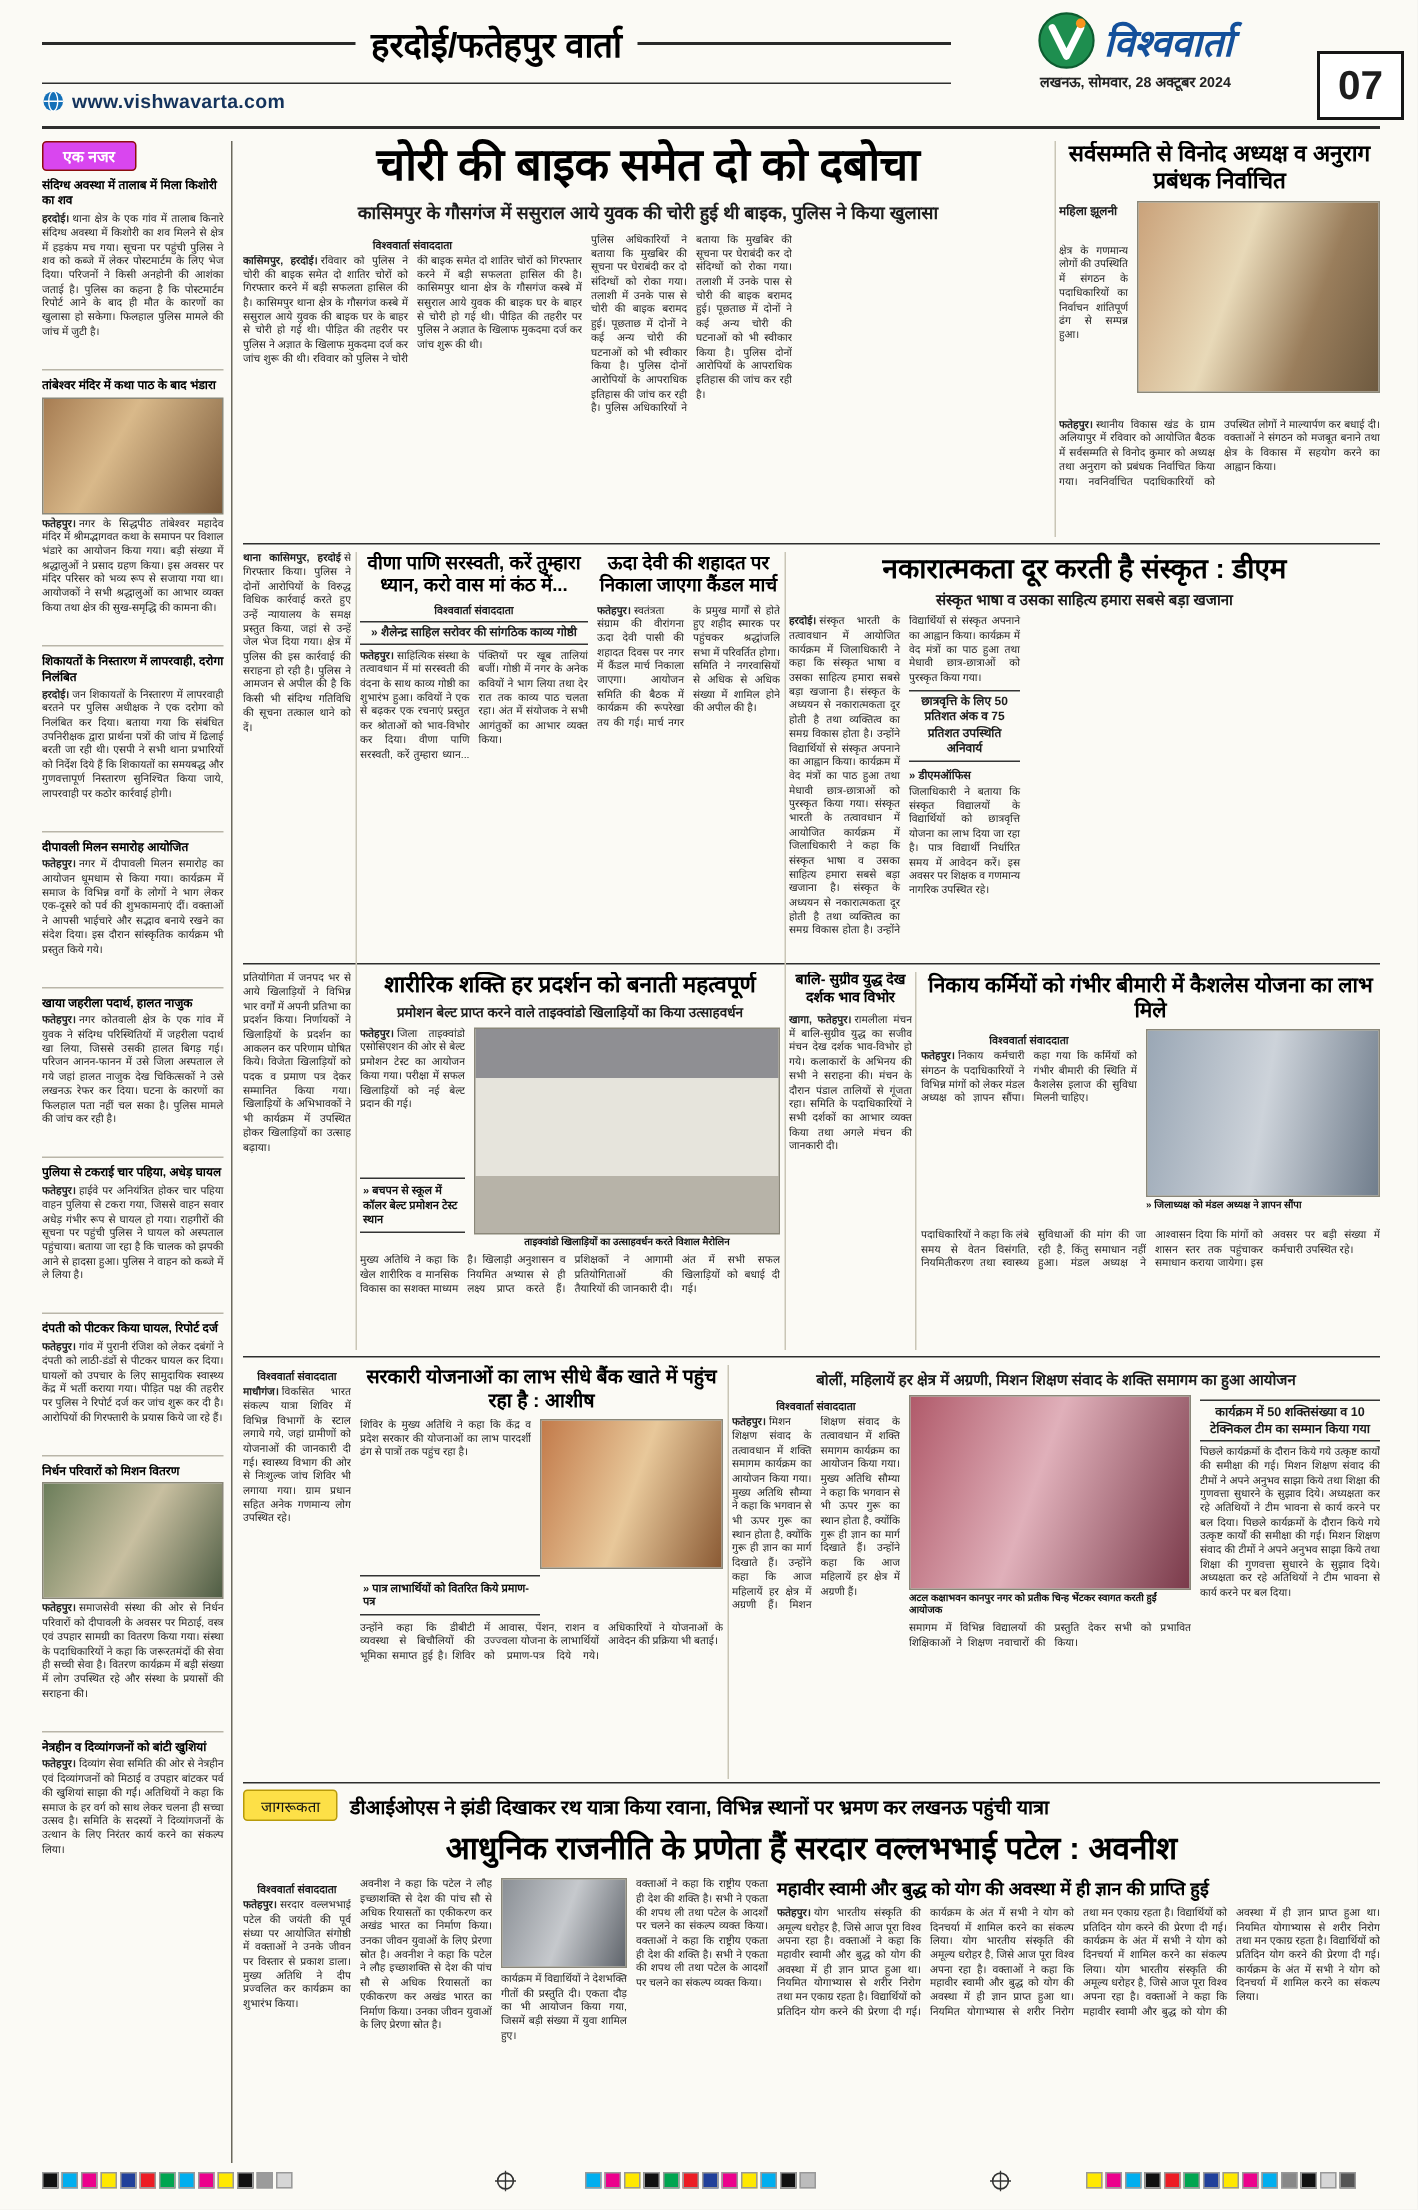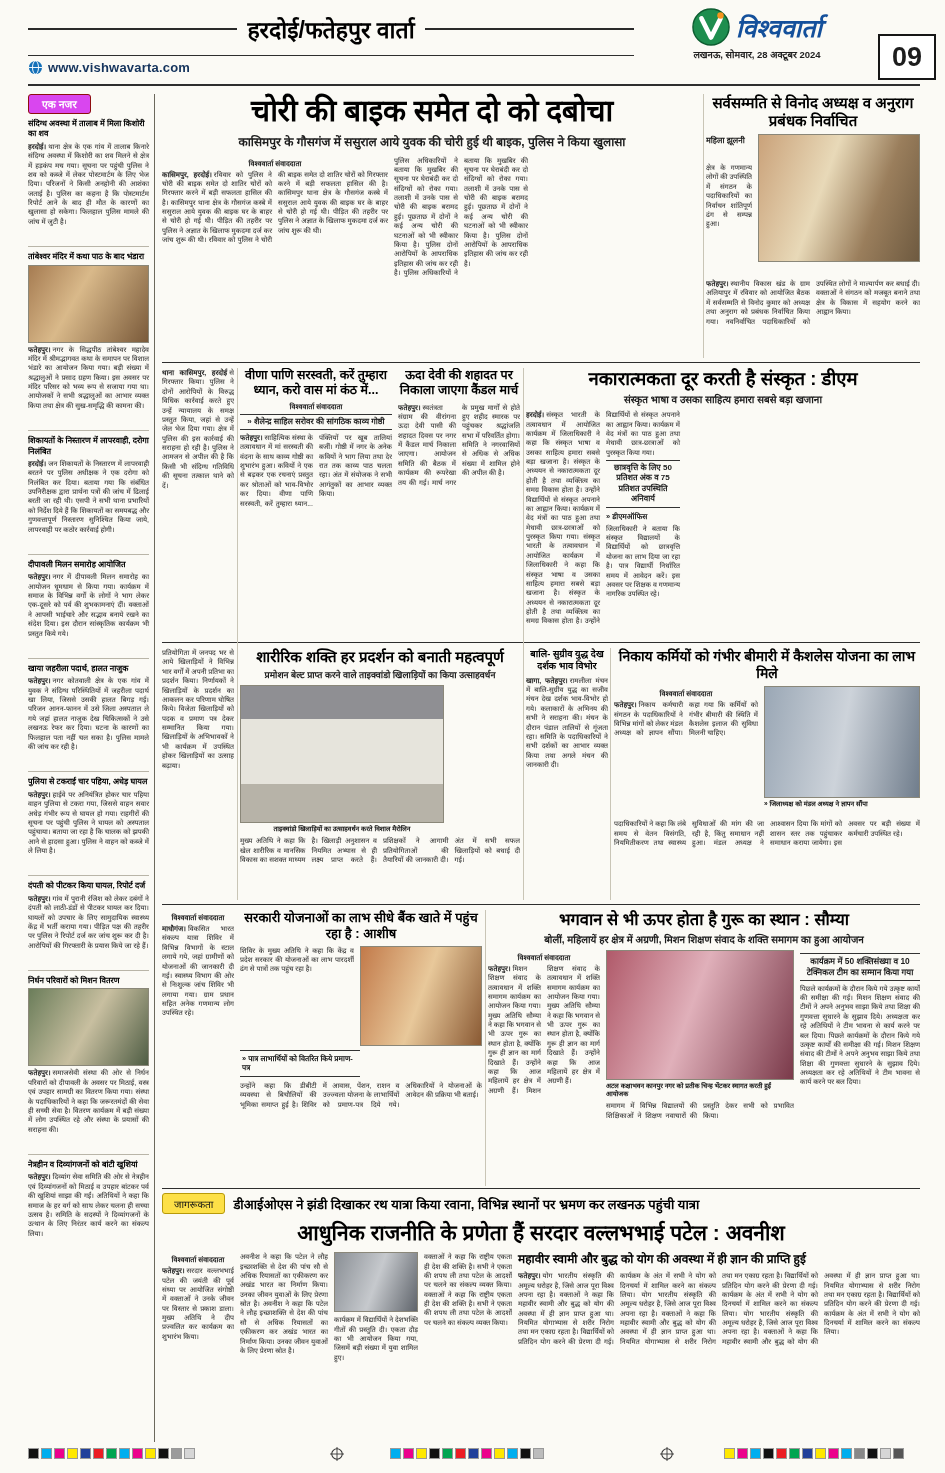--- a/index.html
+++ b/index.html
@@ -83,21 +83,21 @@
         <svg width="38" height="38" viewBox="0 0 40 40">
           <circle cx="20" cy="20" r="19" fill="#1e8e4f"></circle>
           <circle cx="20" cy="20" r="19" fill="none" stroke="#0d5c30" stroke-width="1.5"></circle>
           <path d="M10 11 L20 31 L30 11" stroke="#ffffff" stroke-width="5" fill="none" stroke-linecap="round" stroke-linejoin="round"></path>
           <circle cx="30" cy="8" r="3.4" fill="#f7941d"></circle>
         </svg>
         <span class="brand">विश्ववार्ता</span>
       </div>
       <div class="edition">लखनऊ, सोमवार, 28 अक्टूबर 2024</div>
     </div>
-    <div class="abs pgno" style="left:878px;top:34px;width:58px;height:46px">09</div>
+    <div class="abs pgno" style="left:878px;top:34px;width:58px;height:46px">07</div>
     <div class="abs hrule" style="left:28px;top:55px;width:606px"></div>
     <a class="abs" style="left:28px;top:60px;height:18px;display:flex;align-items:flex-start;gap:5px;text-decoration:none" href="#">
       <svg width="15" height="15" viewBox="0 0 16 16">
         <circle cx="8" cy="8" r="7" fill="#1470b8"></circle>
         <ellipse cx="8" cy="8" rx="3.2" ry="7" fill="none" stroke="#fff" stroke-width="1"></ellipse>
         <line x1="1" y1="8" x2="15" y2="8" stroke="#fff" stroke-width="1"></line>
       </svg>
       <span class="weburl">www.vishwavarta.com</span>
     </a>
     <div class="abs hrule" style="left:28px;top:84px;width:892px;border-top-width:2px"></div>
@@ -205,20 +205,26 @@
   <div class="abs vrule" style="left:523px;top:368px;height:532px"></div>
 
   <div class="abs clip" style="left:162px;top:648px;width:72px;height:252px">
     <p class="bt"><span>प्रतियोगिता में जनपद भर से आये खिलाड़ियों ने विभिन्न भार वर्गों में अपनी प्रतिभा का प्रदर्शन किया। निर्णायकों ने खिलाड़ियों के प्रदर्शन का आकलन कर परिणाम घोषित किये। विजेता खिलाड़ियों को पदक व प्रमाण पत्र देकर सम्मानित किया गया। खिलाड़ियों के अभिभावकों ने भी कार्यक्रम में उपस्थित होकर खिलाड़ियों का उत्साह बढ़ाया।</span></p>
   </div>
 
   <section class="abs clip" style="left:240px;top:648px;width:280px;height:252px">
     <h3 style="font-size:15px;text-align:center;font-weight:700;line-height:1.2">शारीरिक शक्ति हर प्रदर्शन को बनाती महत्वपूर्ण</h3>
     <div class="deck" style="font-size:9px">प्रमोशन बेल्ट प्राप्त करने वाले ताइक्वांडो खिलाड़ियों का किया उत्साहवर्धन</div>
     <div style="display:flex;gap:6px;margin-top:4px">
+      <div style="width:70px">
+        <p class="bt clip" style="height:96px"><b class="dl">फतेहपुर।</b><span>जिला ताइक्वांडो एसोसिएशन की ओर से बेल्ट प्रमोशन टेस्ट का आयोजन किया गया। परीक्षा में सफल खिलाड़ियों को नई बेल्ट प्रदान की गई।</span></p>
+        <div class="qbox">
+          <div class="qt" style="font-size:7.4px">» बचपन से स्कूल में कॉलर बेल्ट प्रमोशन टेस्ट स्थान</div>
+        </div>
+      </div>
       <div style="width:204px">
         <div class="photo ph-tkd" style="height:138px"></div>
         <div class="capt" style="text-align:center">ताइक्वांडो खिलाड़ियों का उत्साहवर्धन करते विशाल मैरोलिन</div>
       </div>
     </div>
     <p class="bt cols4 clip" style="height:42px;margin-top:3px"><span>मुख्य अतिथि ने कहा कि खेल शारीरिक व मानसिक विकास का सशक्त माध्यम है। खिलाड़ी अनुशासन व नियमित अभ्यास से ही लक्ष्य प्राप्त करते हैं। प्रशिक्षकों ने आगामी प्रतियोगिताओं की तैयारियों की जानकारी दी। अंत में सभी सफल खिलाड़ियों को बधाई दी गई।</span></p>
   </section>
 
   <section class="abs clip" style="left:526px;top:648px;width:82px;height:252px">
     <h4 style="font-size:9.5px;text-align:center;line-height:1.3;font-weight:700">बालि- सुग्रीव युद्ध देख दर्शक भाव विभोर</h4>
@@ -257,21 +263,20 @@
         </div>
         <div class="qbox" style="width:120px">
           <div class="qt" style="font-size:7.4px">» पात्र लाभार्थियों को वितरित किये प्रमाण-पत्र</div>
         </div>
         <p class="bt cols3 clip" style="height:74px"><span>उन्होंने कहा कि डीबीटी व्यवस्था से बिचौलियों की भूमिका समाप्त हुई है। शिविर में आवास, पेंशन, राशन व उज्ज्वला योजना के लाभार्थियों को प्रमाण-पत्र दिये गये। अधिकारियों ने योजनाओं के आवेदन की प्रक्रिया भी बताई।</span></p>
       </div>
     </div>
   </section>
 
   <section class="abs clip" style="left:488px;top:910px;width:432px;height:276px">
-    <h3 style="font-size:16.5px;text-align:center;font-weight:700;line-height:1.2">भगवान से भी ऊपर होता है गुरू का स्थान : सौम्या</h3>
     <div class="deck">बोलीं, महिलायें हर क्षेत्र में अग्रणी, मिशन शिक्षण संवाद के शक्ति समागम का हुआ आयोजन</div>
     <div style="display:grid;grid-template-columns:112px 188px 120px;gap:6px;margin-top:4px">
       <div>
         <div class="byline">विश्ववार्ता संवाददाता</div>
         <p class="bt cols2 clip" style="height:204px"><b class="dl">फतेहपुर।</b><span>मिशन शिक्षण संवाद के तत्वावधान में शक्ति समागम कार्यक्रम का आयोजन किया गया। मुख्य अतिथि सौम्या ने कहा कि भगवान से भी ऊपर गुरू का स्थान होता है, क्योंकि गुरू ही ज्ञान का मार्ग दिखाते हैं। उन्होंने कहा कि आज महिलायें हर क्षेत्र में अग्रणी हैं। मिशन शिक्षण संवाद के तत्वावधान में शक्ति समागम कार्यक्रम का आयोजन किया गया। मुख्य अतिथि सौम्या ने कहा कि भगवान से भी ऊपर गुरू का स्थान होता है, क्योंकि गुरू ही ज्ञान का मार्ग दिखाते हैं। उन्होंने कहा कि आज महिलायें हर क्षेत्र में अग्रणी हैं।</span></p>
       </div>
       <div>
         <div class="photo ph-guru" style="height:130px"></div>
         <div class="capt">अटल कक्षाभवन कानपुर नगर को प्रतीक चिन्ह भेंटकर स्वागत करती हुईं आयोजक</div>
         <p class="bt cols2 clip" style="height:52px;margin-top:3px"><span>समागम में विभिन्न विद्यालयों की शिक्षिकाओं ने शिक्षण नवाचारों की प्रस्तुति देकर सभी को प्रभावित किया।</span></p>

